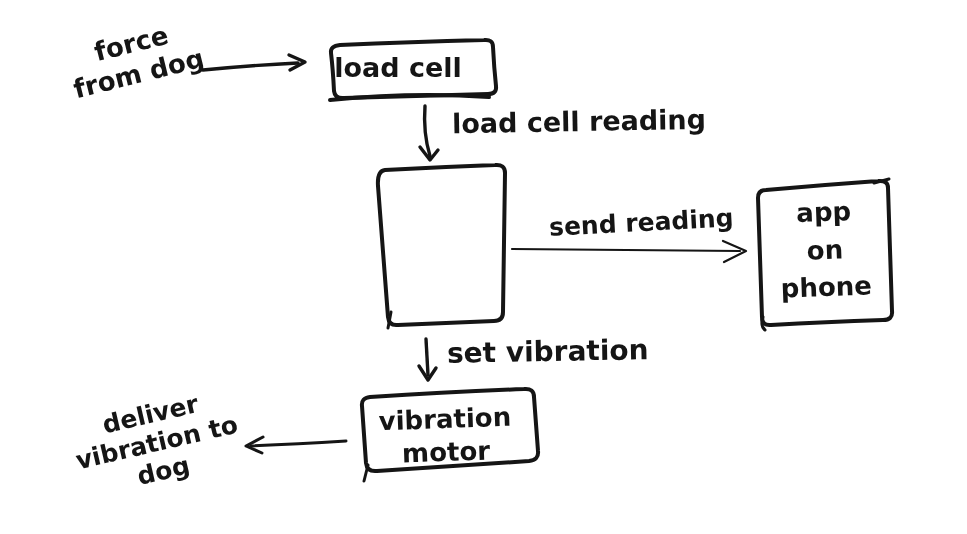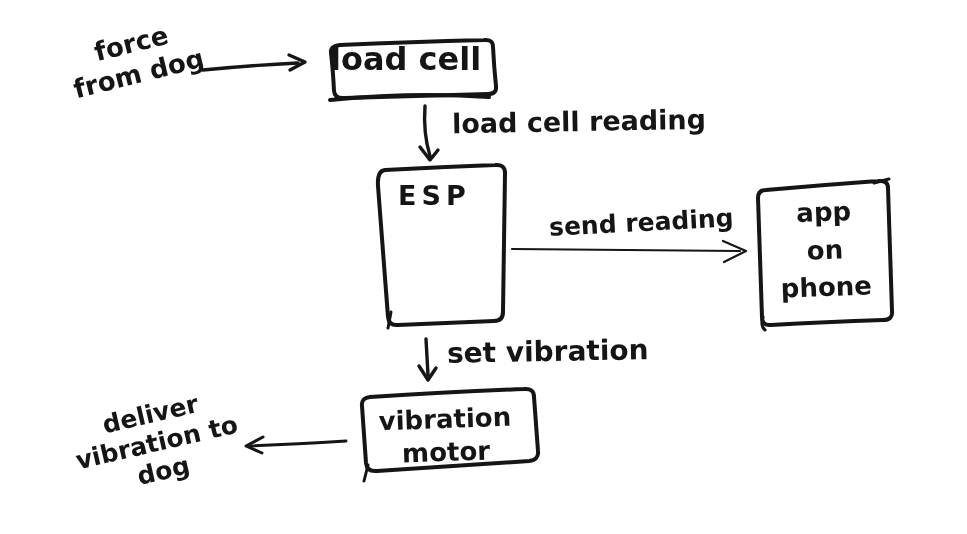--- a/index.html
+++ b/index.html
@@ -11,21 +11,21 @@
   }
   svg.shapes { position:absolute; left:0; top:0; width:967px; height:534px; }
   .shape { stroke:var(--ink); fill:none; stroke-linecap:round; stroke-linejoin:round; }
   .box  { stroke-width:4; }
   .thin { stroke-width:2.2; }
   .mid  { stroke-width:3; }
   .arrow{ stroke-width:3.4; }
   .label { position:absolute; color:var(--ink); font-weight:600; white-space:nowrap; }
   .center { text-align:center; }
   .lbl-force   { left:40px;  top:28px;  width:190px; font-size:26px; line-height:1.18; transform:rotate(-14deg); }
-  .lbl-loadcell{ left:330px; top:40px;  width:136px; font-size:32px; }
+  .lbl-loadcell{ left:330px; top:52px;  width:136px; font-size:27px; }
   .lbl-lcread  { left:452px; top:106px; font-size:27px; transform:rotate(-1deg); }
   .lbl-esp     { left:398px; top:180px; font-size:27px; letter-spacing:5px; }
   .lbl-send    { left:549px; top:208px; font-size:25px; transform:rotate(-3deg); }
   .lbl-app     { left:760px; top:194px; width:130px; font-size:26px; line-height:1.45; transform:rotate(-2deg); }
   .lbl-setvib  { left:447px; top:335px; font-size:28px; transform:rotate(-1deg); }
   .lbl-vibmot  { left:358px; top:403px; width:175px; font-size:26px; line-height:1.25; transform:rotate(-2deg); }
   .lbl-deliver { left:52px;  top:400px; width:210px; font-size:25px; line-height:1.15; transform:rotate(-13deg); }
 </style>
 </head>
 <body>
@@ -83,21 +83,20 @@
 
   <div class="label lbl-force center">
     <div>force</div>
     <div>from dog</div>
   </div>
 
   <div class="label lbl-loadcell center">load cell</div>
 
   <div class="label lbl-lcread">load cell reading</div>
 
-  <div class="label lbl-esp">ESP</div>
 
   <div class="label lbl-send">send reading</div>
 
   <div class="label lbl-app center">
     <div>app</div>
     <div>on</div>
     <div>phone</div>
   </div>
 
   <div class="label lbl-setvib">set vibration</div>

